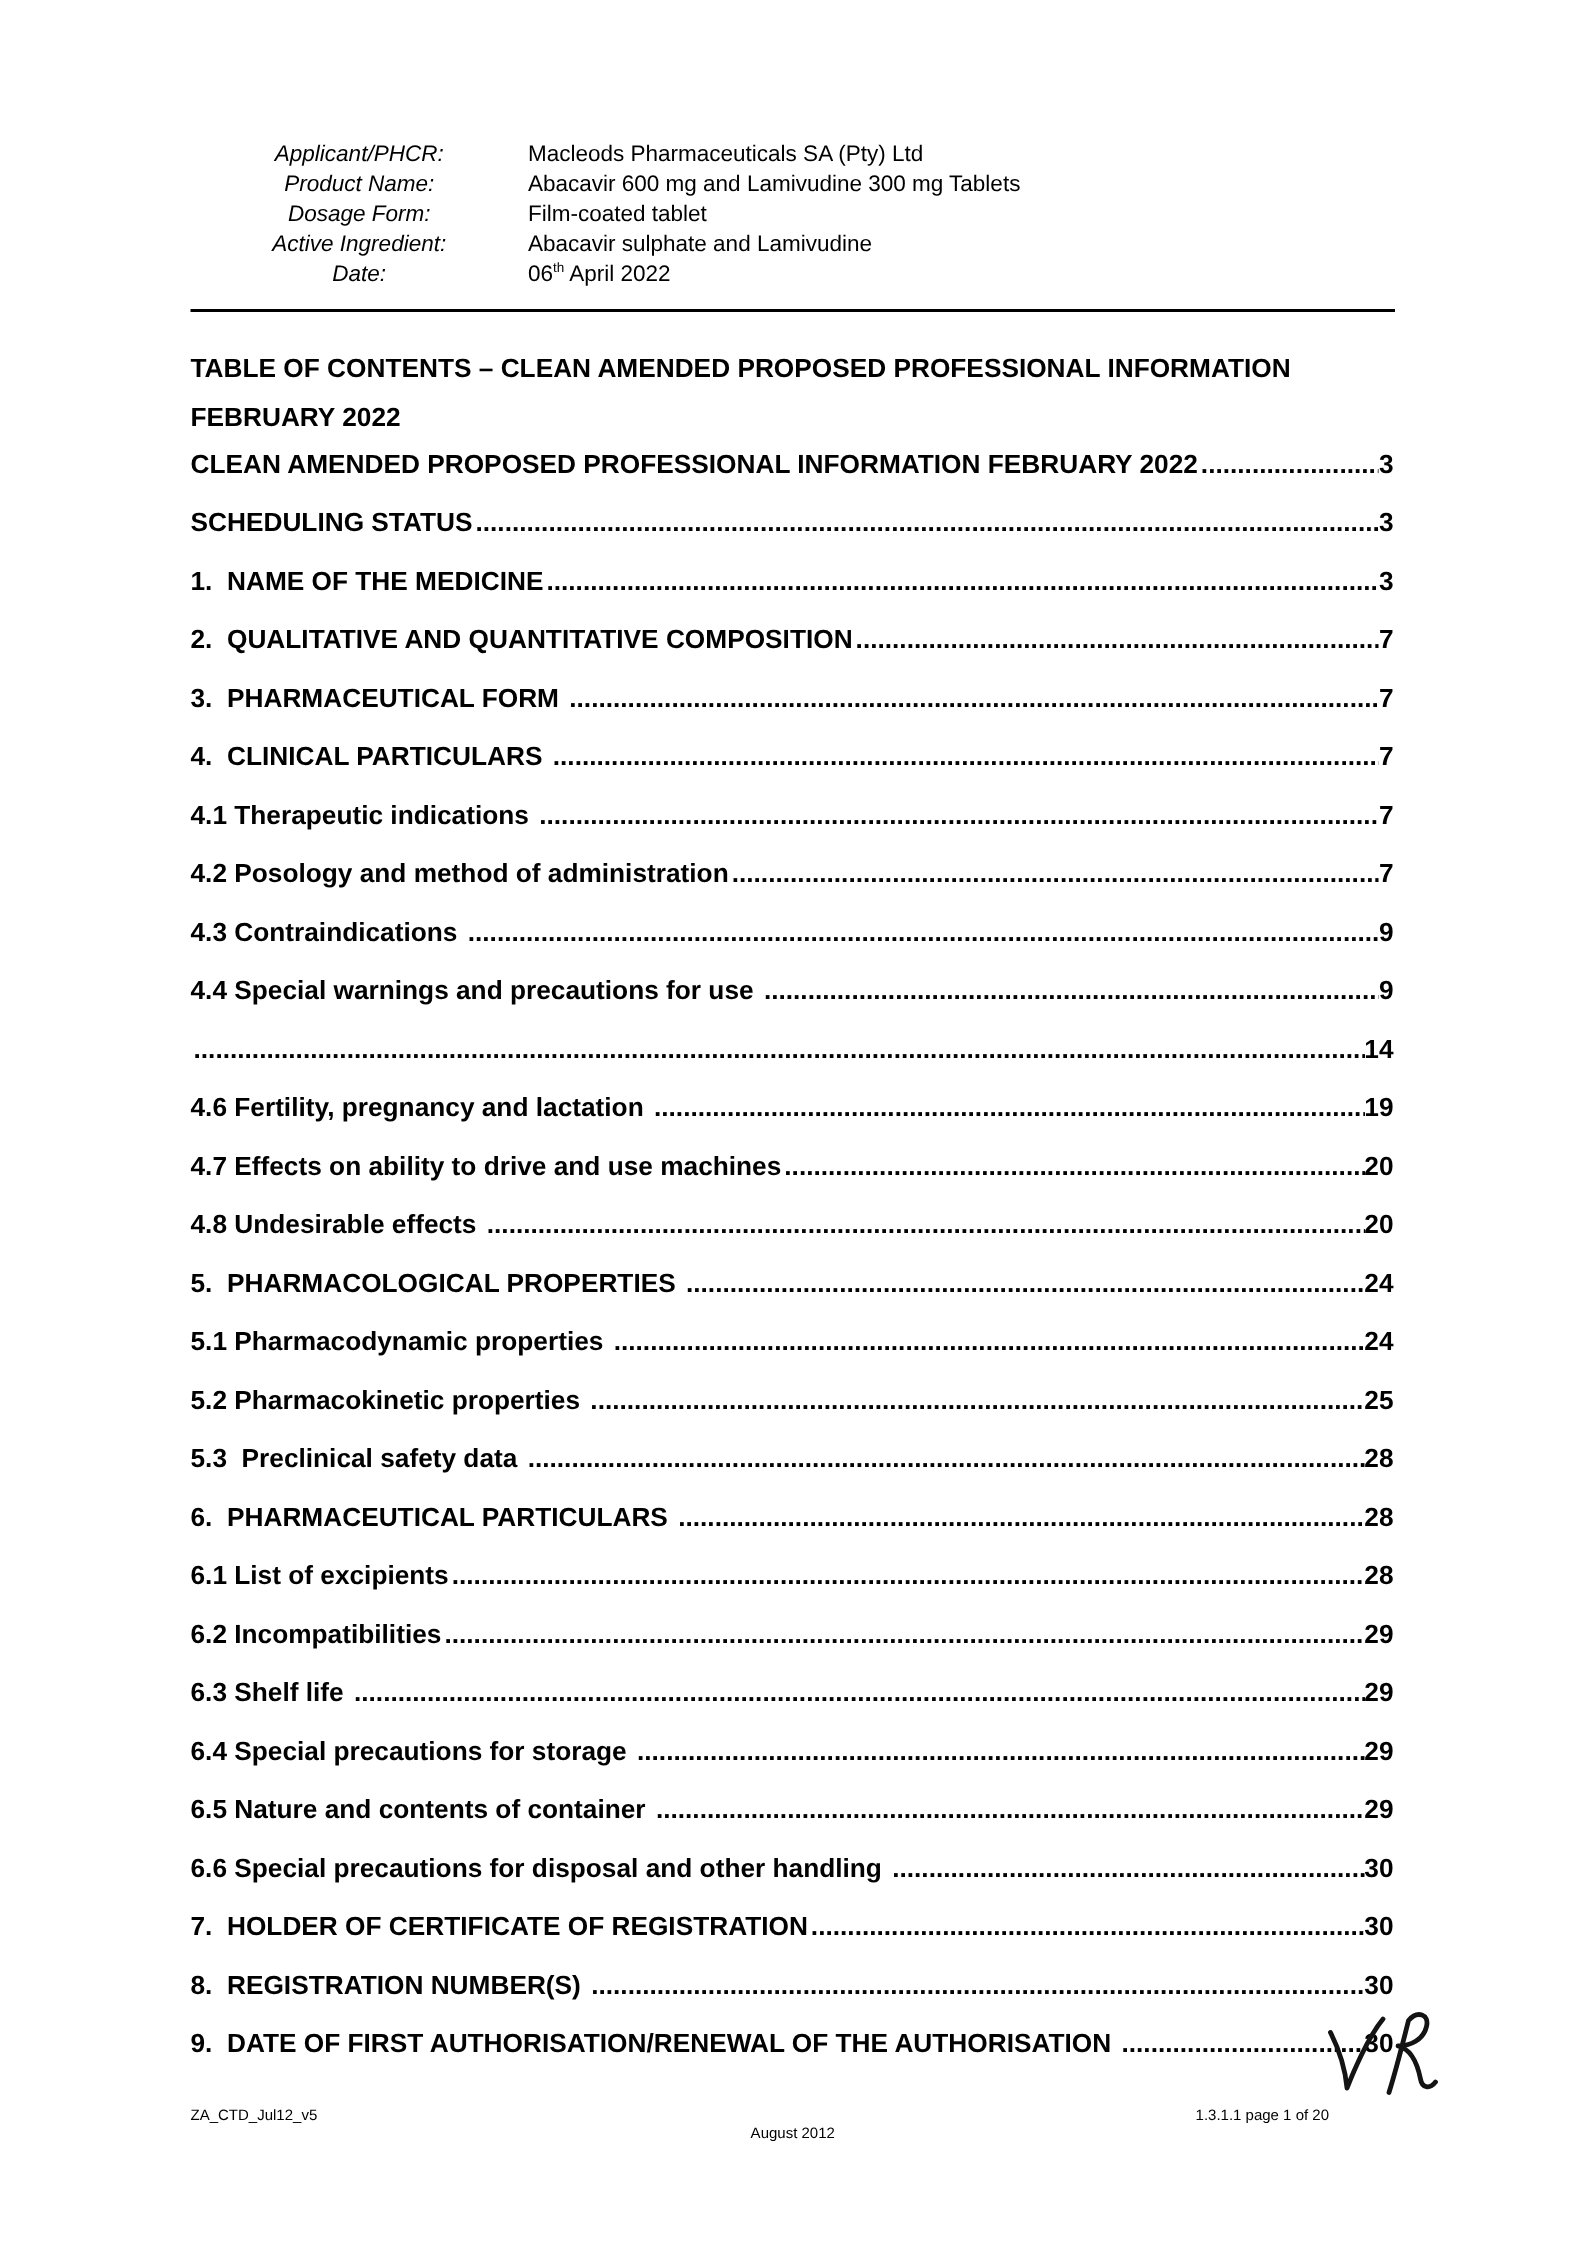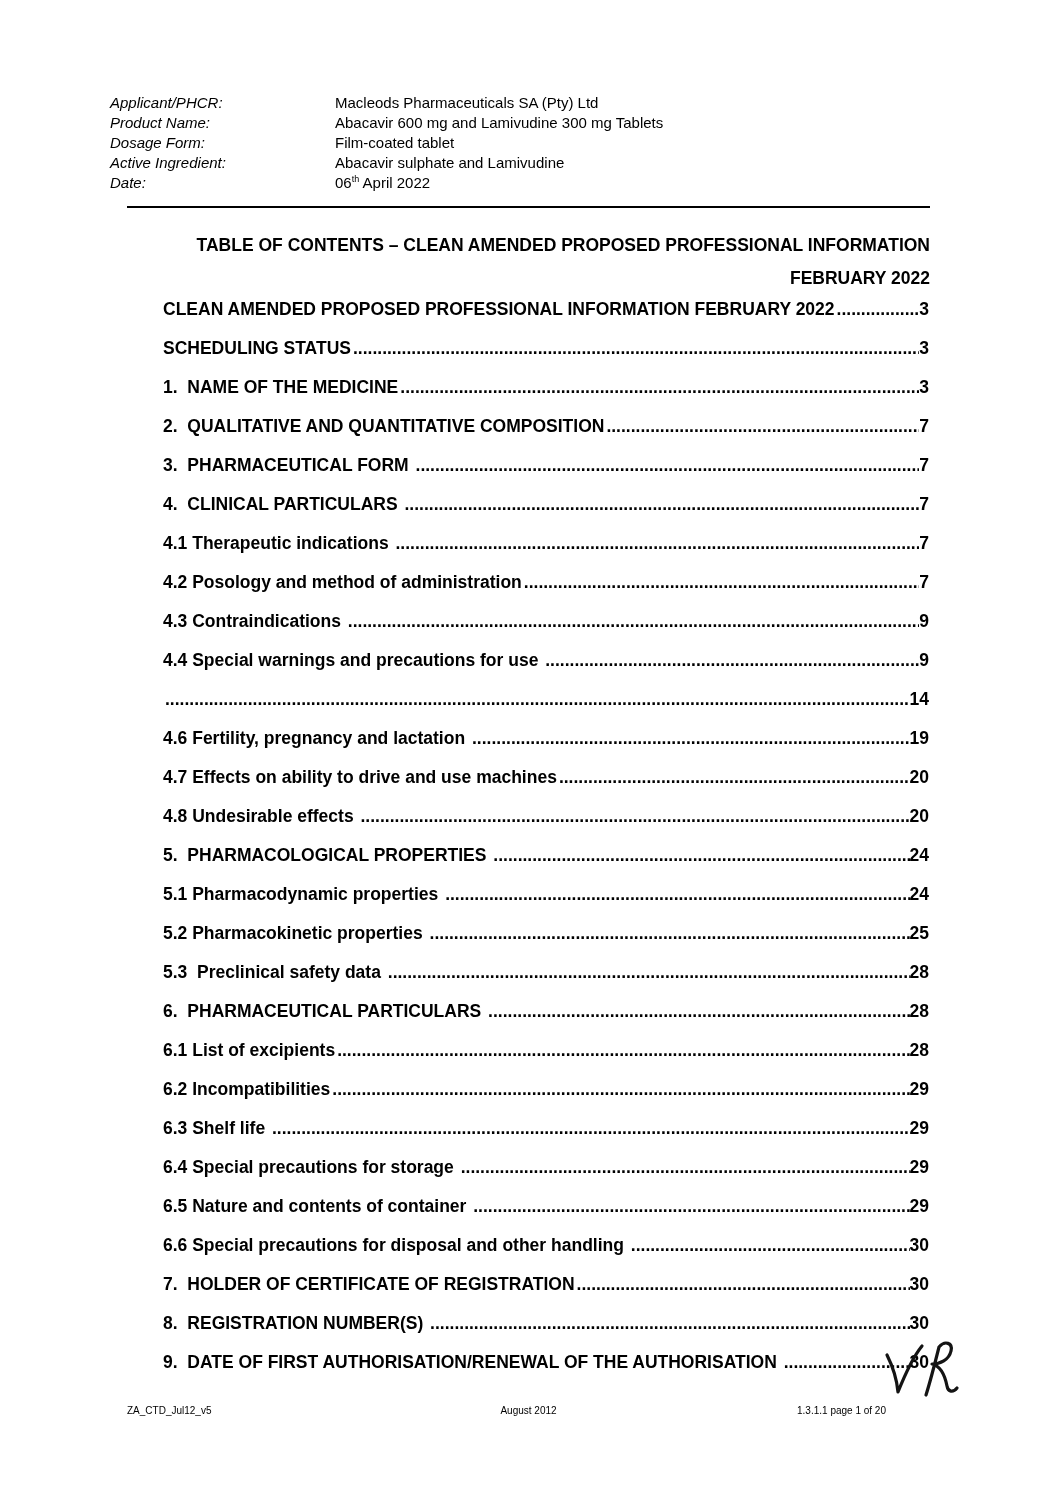--- a/index.html
+++ b/index.html
@@ -7,40 +7,40 @@
     width: 1058px; height: 1497px;
     background: #ffffff;
     color: #000000;
     font-family: "Liberation Sans", sans-serif;
     position: relative;
     overflow: hidden;
   }
   .page { position: absolute; inset: 0; background: #ffffff; }
 
   
-  .header { position: absolute; left: 110px; top: 93px; right: 128px; }
+  .header { position: absolute; left: 127px; top: 93px; right: 128px; text-align: center; }
   .hdr-row { display: flex; font-size: 15px; line-height: 20px; }
   .hdr-label { width: 225px; font-style: italic; flex: 0 0 225px; }
   .hdr-value { white-space: pre; }
   .hdr-value sup { font-size: 9px; vertical-align: super; line-height: 0; }
 
   
   .rule {
     position: absolute; left: 127px; right: 128px; top: 206px;
     border: none; border-top: 2.5px solid #000000; margin: 0;
   }
 
   
   .title {
     position: absolute; left: 127px; right: 128px; top: 229px;
-    text-align: right; font-weight: bold; font-size: 17.5px; line-height: 33px;
-  }
-
-  
-  .toc { position: absolute; left: 127px; right: 129px; top: 290px; margin-left: 36px; }
+    text-align: left; font-weight: bold; font-size: 17.5px; line-height: 33px;
+  }
+
+  
+  .toc { position: absolute; left: 127px; right: 129px; top: 290px; }
   .toc-row {
     display: flex; align-items: baseline;
     font-size: 17.5px; line-height: 39px; font-weight: bold;
   }
   .toc-row.bold { font-weight: bold; }
   .toc-label { white-space: pre; flex: 0 0 auto; }
   .toc-dots {
     flex: 1 1 auto; overflow: hidden; white-space: nowrap;
     margin-left: 2px; min-width: 0;
   }
@@ -51,21 +51,21 @@
 
   
   .vr-mark { position: absolute; left: 880px; top: 1339px; width: 80px; height: 68px; }
 
   
   .footer {
     position: absolute; left: 127px; width: 803px; top: 1401px;
     font-size: 10px; line-height: 20px; height: 20px;
   }
   .f-left { position: absolute; left: 0; top: 0; }
-  .f-center { position: absolute; left: 50%; transform: translateX(-50%); top: 0; }
+  .f-center { position: absolute; left: 50%; transform: translateX(-50%); top: 12px; }
   .f-right { position: absolute; right: 44px; top: 0; }
 </style>
 </head>
 <body>
 
 <div class="page">
 
   <div class="header">
       <div class="hdr-row">
         <span class="hdr-label">Applicant/PHCR:</span>

